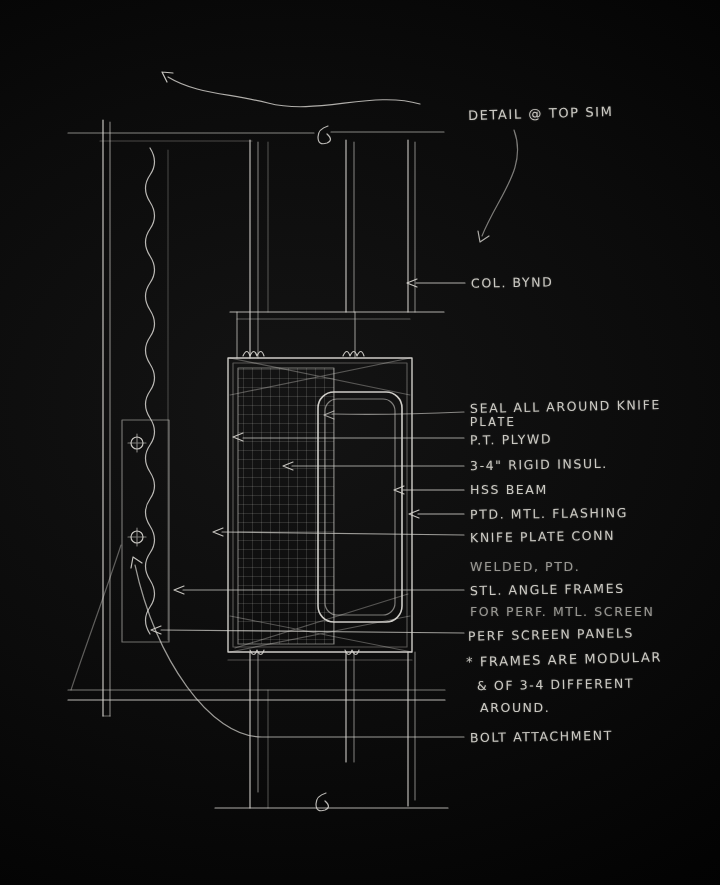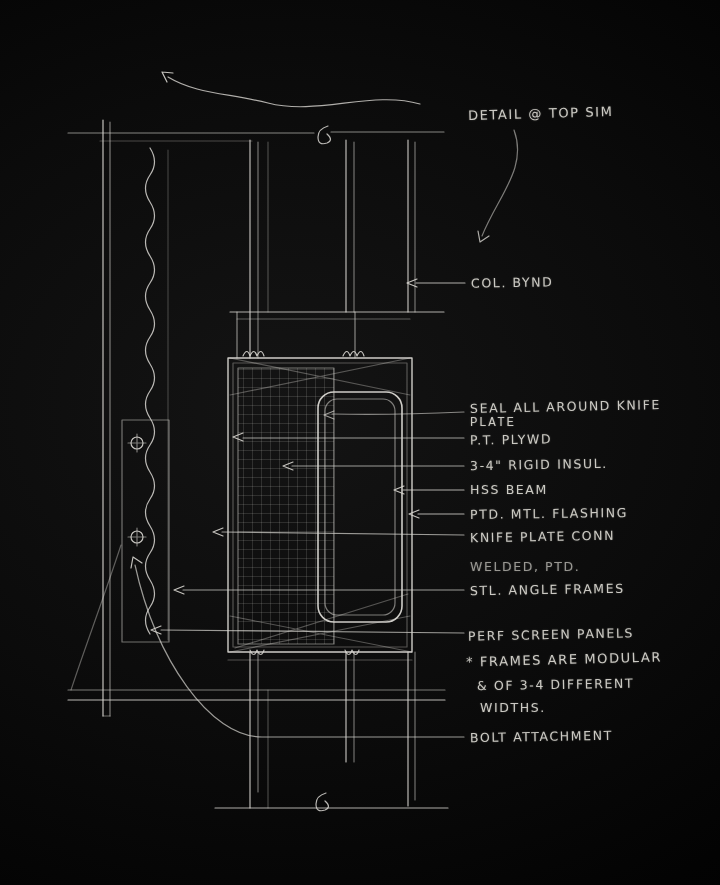--- a/index.html
+++ b/index.html
@@ -156,24 +156,25 @@
   <div class="lbl" style="left:470px;top:482px;">HSS BEAM</div>
 
   <div class="lbl" style="left:470px;top:506px;transform:rotate(-.7deg);">PTD. MTL. FLASHING</div>
 
   <div class="lbl" style="left:470px;top:529px;transform:rotate(-1deg);">KNIFE PLATE CONN</div>
 
   <div class="lbl dim" style="left:470px;top:559px;text-align:center;">WELDED, PTD.</div>
 
   <div class="lbl" style="left:470px;top:582px;transform:rotate(-.9deg);">STL. ANGLE FRAMES</div>
 
+  <div class="lbl dim" style="left:470px;top:604px;">FOR PERF. MTL. SCREEN</div>
 
   <div class="lbl" style="left:468px;top:627px;transform:rotate(-1.2deg);">PERF SCREEN PANELS</div>
 
   <div class="lbl big" style="left:466px;top:652px;transform:rotate(-1.5deg);">* FRAMES ARE MODULAR</div>
 
   <div class="lbl" style="left:477px;top:677px;transform:rotate(-1deg);">&amp; OF 3-4 DIFFERENT</div>
 
-  <div class="lbl" style="left:480px;top:700px;">WIDTHS.</div>
+  <div class="lbl" style="left:480px;top:700px;">AROUND.</div>
 
   <div class="lbl" style="left:470px;top:729px;transform:rotate(-1deg);">BOLT ATTACHMENT</div>
 
 </div>
 
 </body></html>

